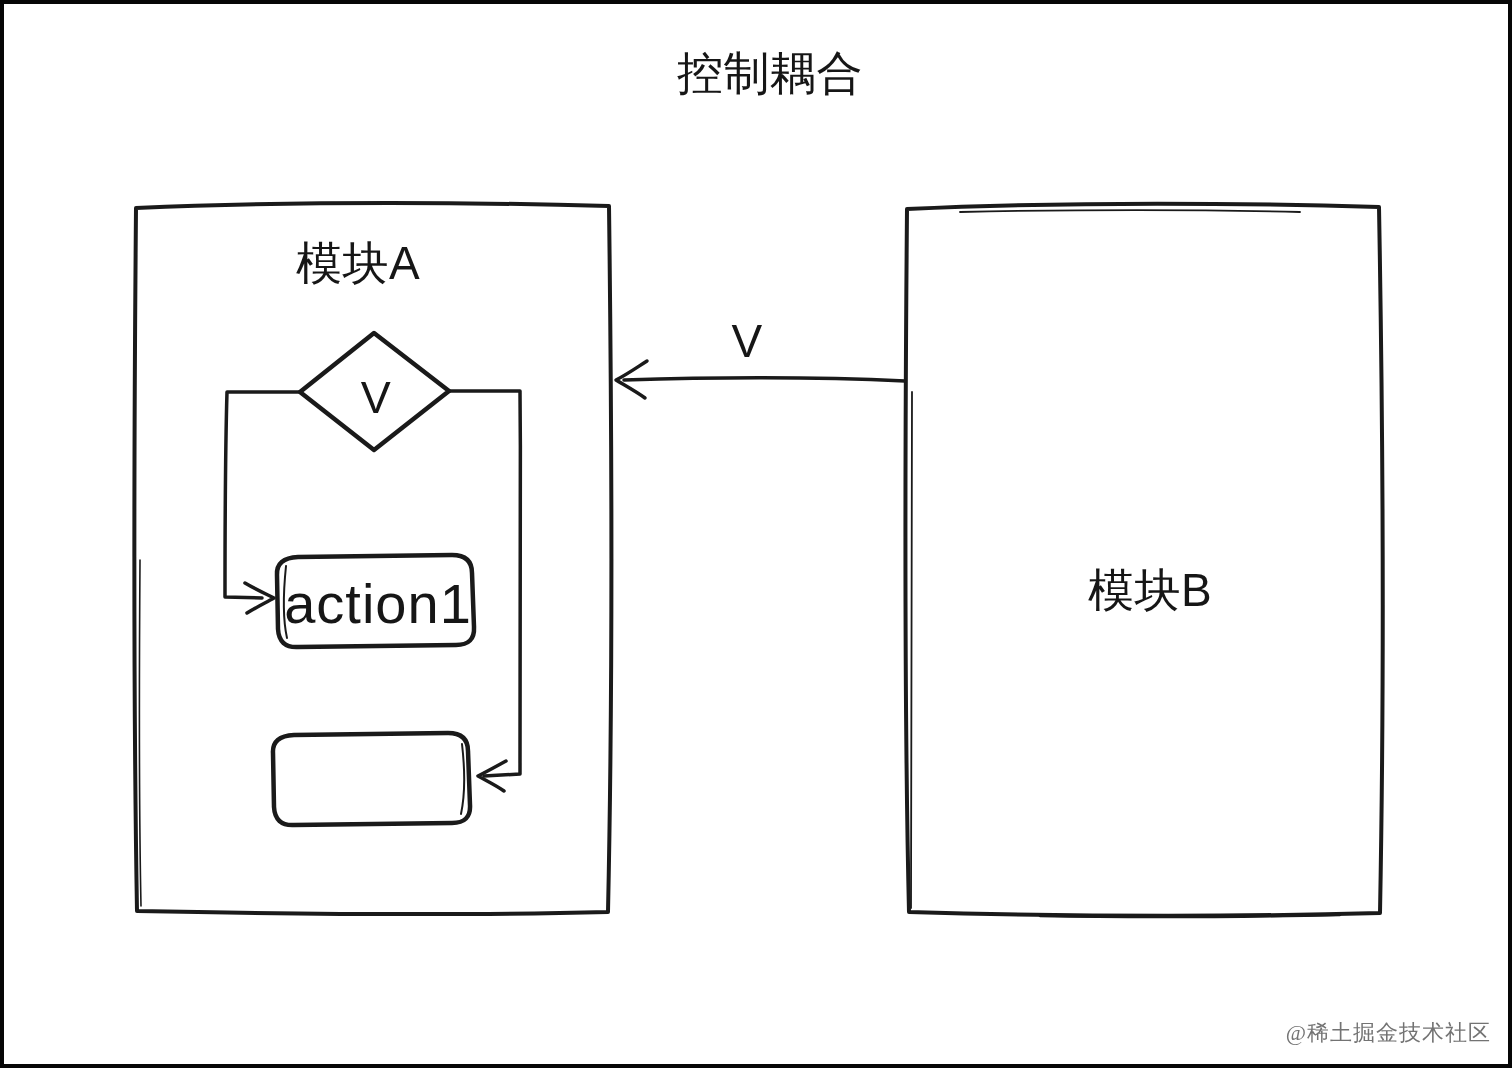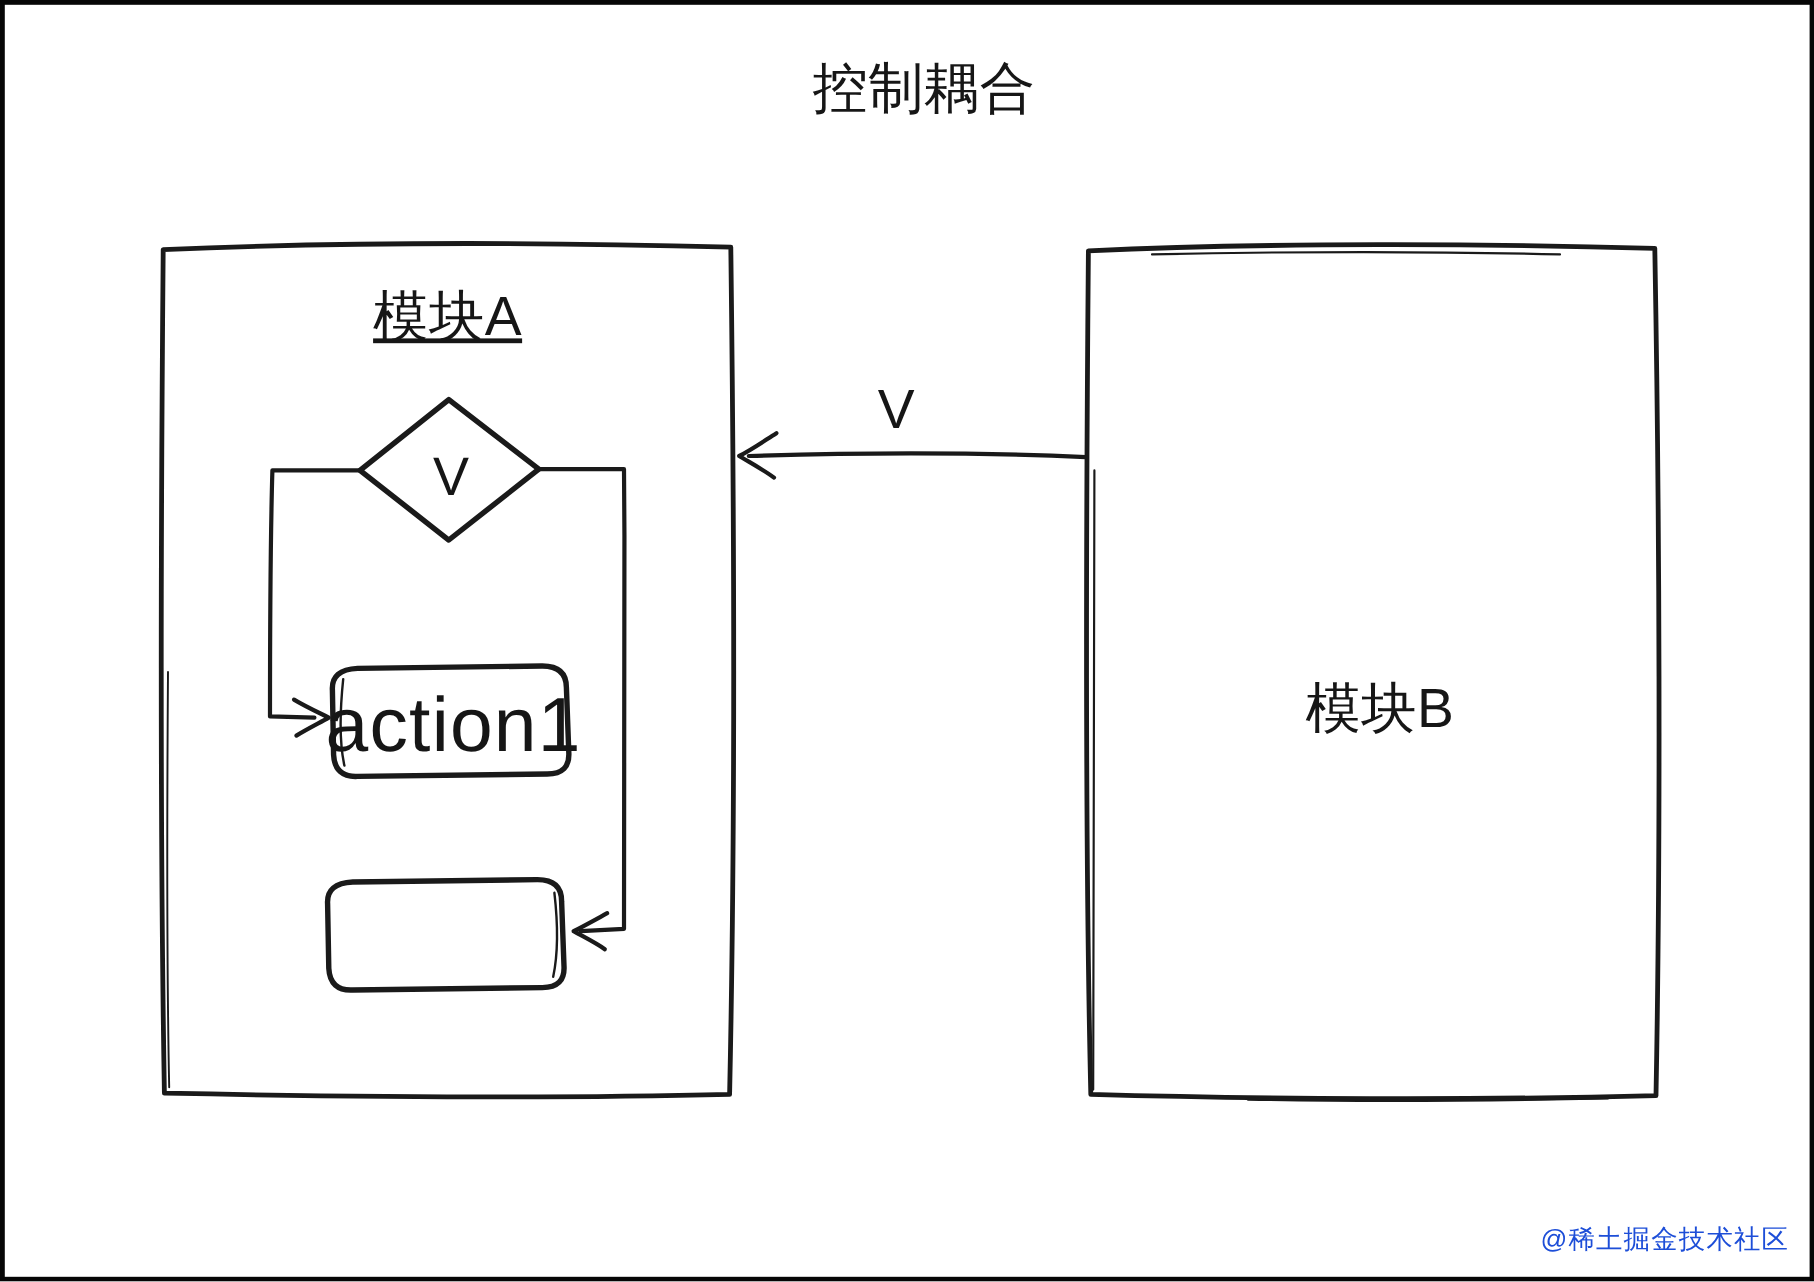--- a/index.html
+++ b/index.html
@@ -29,29 +29,30 @@
     position: absolute;
     transform: translate(-50%, -50%);
     white-space: nowrap;
     color: #161616;
     line-height: 1;
     letter-spacing: 0.5px;
   }
   .t-title   { font-size: 46px; }
   .t-module  { font-size: 46px; }
   .t-cond    { font-size: 45px; }
-  .t-action  { font-size: 64px; letter-spacing: 1px; }
+  .t-action  { font-size: 56px; letter-spacing: 1px; }
   .t-arrow   { font-size: 46px; }
   .watermark {
     position: absolute;
     transform: translate(-100%, -50%);
     white-space: nowrap;
     font-size: 22px;
-    color: #1d4ed8;
+    color: #737373;
     letter-spacing: 1px;
+    font-family: Liberation Serif, serif;
   }
 </style>
 </head>
 <body>
 
 <div class="canvas">
 
   <svg class="shapes" viewBox="0 0 1512 1068" xmlns="http://www.w3.org/2000/svg">
     <g fill="none" stroke="#1a1a1a" stroke-linecap="round" stroke-linejoin="round">
 
@@ -89,21 +90,21 @@
       <path stroke-width="3.5" d="M449 391 L 520 391 C 521 520, 521 650, 520 774 L 484 776"></path>
       <path stroke-width="3.5" d="M506 761 C 495 767, 486 772, 478 776 C 487 781, 497 786, 504 791"></path>
 
       <path stroke-width="3.5" d="M905 381 C 820 377, 720 377, 624 380"></path>
       <path stroke-width="3.5" d="M647 361 C 636 368, 626 375, 616 380 C 626 386, 637 392, 645 398"></path>
     </g>
   </svg>
 
   <div class="label t-title" style="left:766px; top:69px;">控制耦合</div>
 
-  <div class="label t-module" style="left:369px; top:259px;text-decoration:underline;">模块A</div>
+  <div class="label t-module" style="left:354px; top:259px;">模块A</div>
   <div class="label t-cond" style="left:372px; top:393px;">V</div>
   <div class="label t-action" style="left:374px; top:600px;">action1</div>
 
   <div class="label t-module" style="left:1146px; top:586px;">模块B</div>
 
   <div class="label t-arrow" style="left:743px; top:337px;">V</div>
 
   <div class="watermark" style="left:1487px; top:1029px;">@稀土掘金技术社区</div>
 
 </div>

